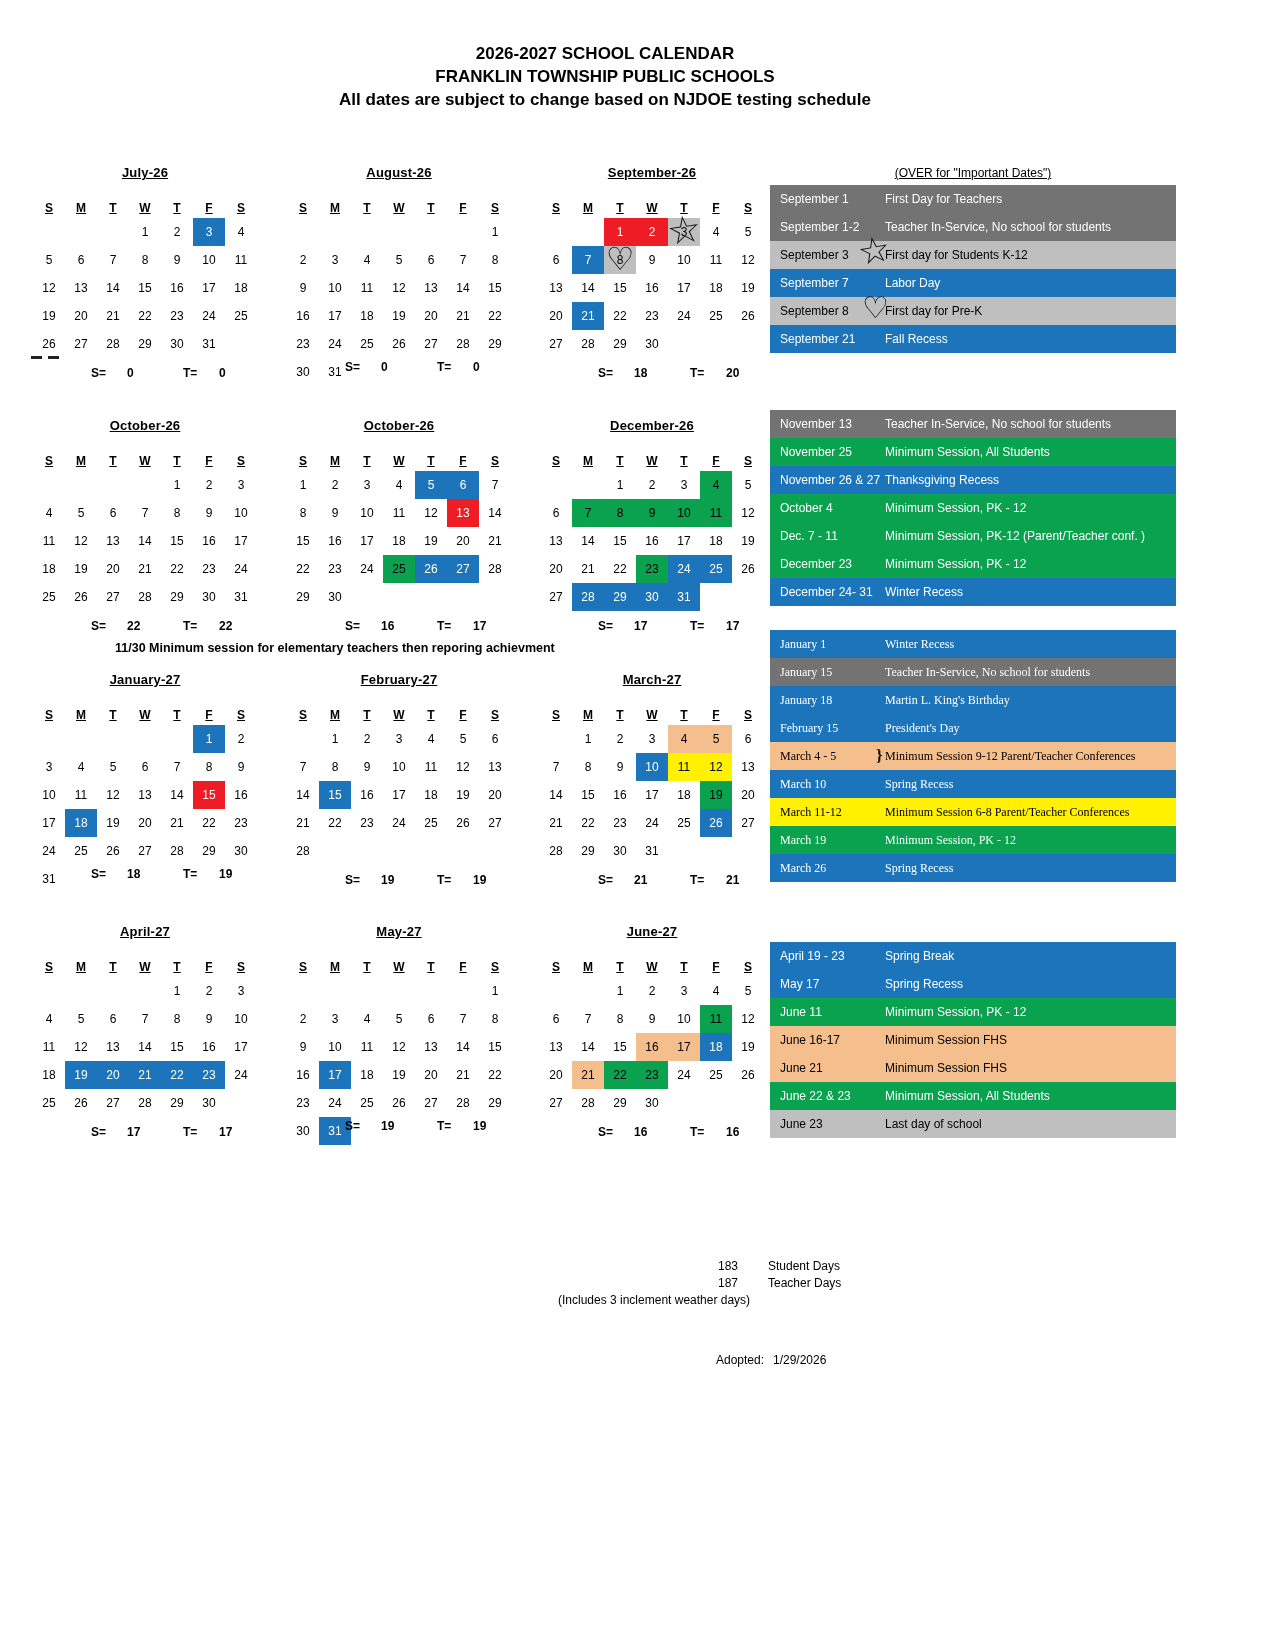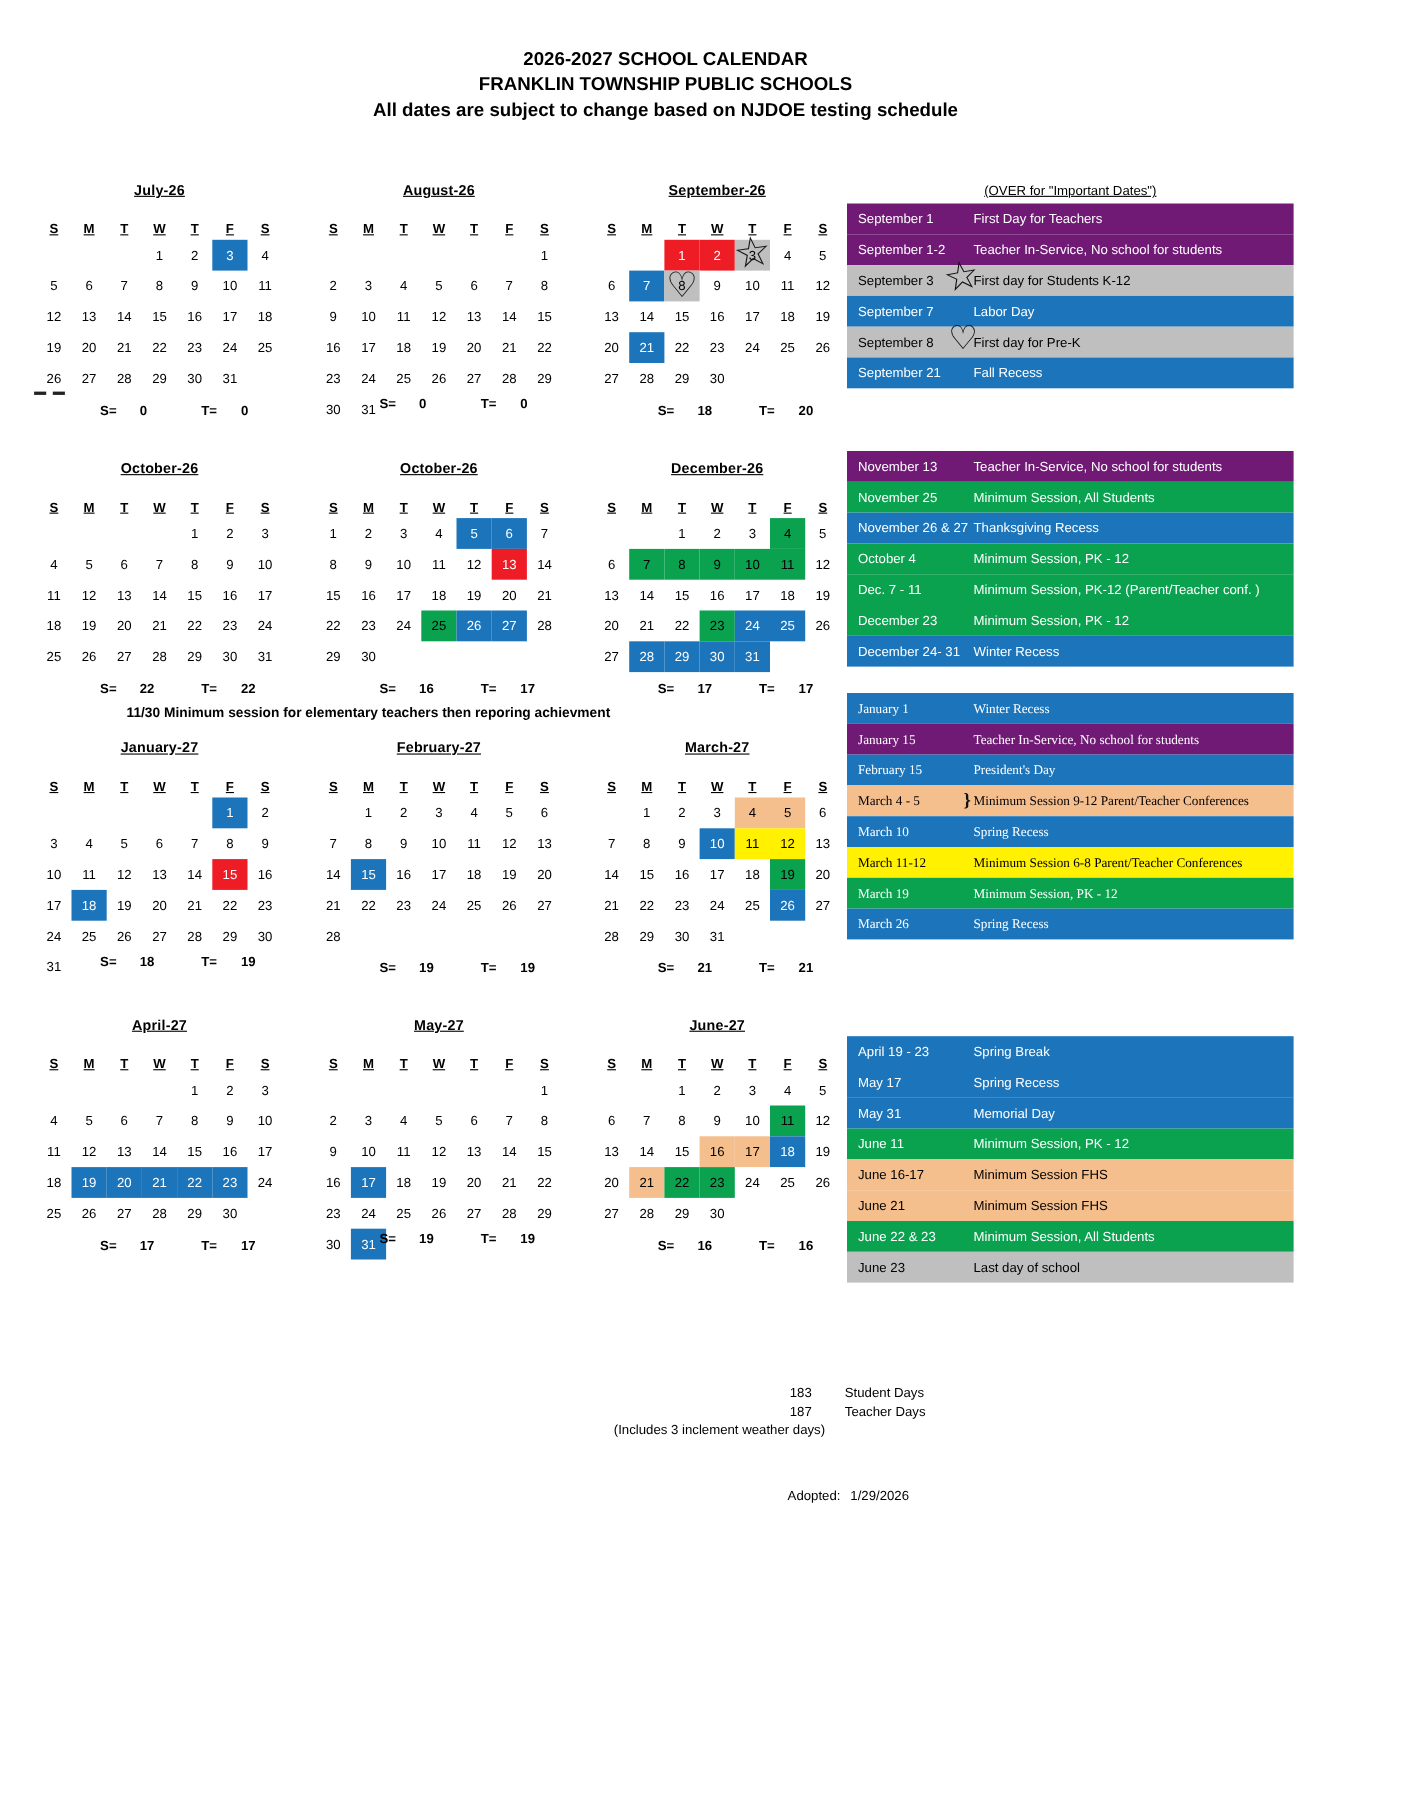--- a/index.html
+++ b/index.html
@@ -25,21 +25,21 @@
   .mtotals{position:absolute;left:0;width:224px;height:20px;font-weight:bold;font-size:12px}
   .mtotals span{position:absolute;top:0;line-height:18px}
   .pen-dashes{position:absolute;left:0;width:34px;height:3px}
   .pen-dashes::before,.pen-dashes::after{content:"";position:absolute;top:0;height:3px;width:11px;background:#222}
   .pen-dashes::before{left:-2px}.pen-dashes::after{left:15px}
   
   .over-note{position:absolute;left:770px;top:166px;width:406px;text-align:center;font-size:12px;text-decoration:underline}
   .panel{position:absolute;left:770px;width:406px}
   .prow{position:relative;height:28px;font-size:12px;color:#fff}
   .prow.dark{color:#000}
-  .bg-blue{background:#1C75BB}.bg-red{background:#701a75}.bg-green{background:#0AA24F}
+  .bg-blue{background:#1C75BB}.bg-red{background:#737373}.bg-green{background:#0AA24F}
   .bg-peach{background:#F5BE8D}.bg-yellow{background:#FFF100}.bg-gray{background:#BFBFBF}
   .pdate{position:absolute;left:10px;top:0;line-height:28px;white-space:nowrap}
   .pdesc{position:absolute;left:115px;top:0;line-height:28px;white-space:nowrap}
   .picon{position:absolute;font-style:normal;color:#111;z-index:3}
   .picon.star{left:88px;top:-8px;font-size:36px;line-height:36px;transform:rotate(-10deg)}
   .picon.heart{left:92px;top:-4px;font-size:30px;line-height:30px}
   .picon.bracket{left:106px;top:2px;font-size:17px;line-height:24px;font-weight:bold}
   .note-1130{position:absolute;left:115px;top:641px;font-weight:bold;font-size:12.5px;white-space:nowrap}
   
   .fnum{position:absolute;width:56px;text-align:center;font-size:12px}
@@ -866,20 +866,24 @@
     <div class="panel" style="top: 630px; font-family: Liberation Serif, serif;">
       <div class="prow bg-blue">
         <span class="pdate">January 1</span>
         <span class="pdesc">Winter Recess</span>
       </div>
       <div class="prow bg-red">
         <span class="pdate">January 15</span>
         <span class="pdesc">Teacher In-Service, No school for students</span>
       </div>
       <div class="prow bg-blue">
+        <span class="pdate">January 18</span>
+        <span class="pdesc">Martin L. King's Birthday</span>
+      </div>
+      <div class="prow bg-blue">
         <span class="pdate">February 15</span>
         <span class="pdesc">President's Day</span>
       </div>
       <div class="prow bg-peach dark">
         <span class="pdate">March 4 - 5</span>
         <i class="picon bracket">}</i>
         <span class="pdesc">Minimum Session 9-12 Parent/Teacher Conferences</span>
       </div>
       <div class="prow bg-blue">
         <span class="pdate">March 10</span>
@@ -899,24 +903,20 @@
       </div>
     </div>
     <div class="panel" style="top: 942px;">
       <div class="prow bg-blue">
         <span class="pdate">April 19 - 23</span>
         <span class="pdesc">Spring Break</span>
       </div>
       <div class="prow bg-blue">
         <span class="pdate">May 17</span>
         <span class="pdesc">Spring Recess</span>
-      </div>
-      <div class="prow bg-blue">
-        <span class="pdate">May 31</span>
-        <span class="pdesc">Memorial Day</span>
       </div>
       <div class="prow bg-green">
         <span class="pdate">June 11</span>
         <span class="pdesc">Minimum Session, PK - 12</span>
       </div>
       <div class="prow bg-peach dark">
         <span class="pdate">June 16-17</span>
         <span class="pdesc">Minimum Session FHS</span>
       </div>
       <div class="prow bg-peach dark">

